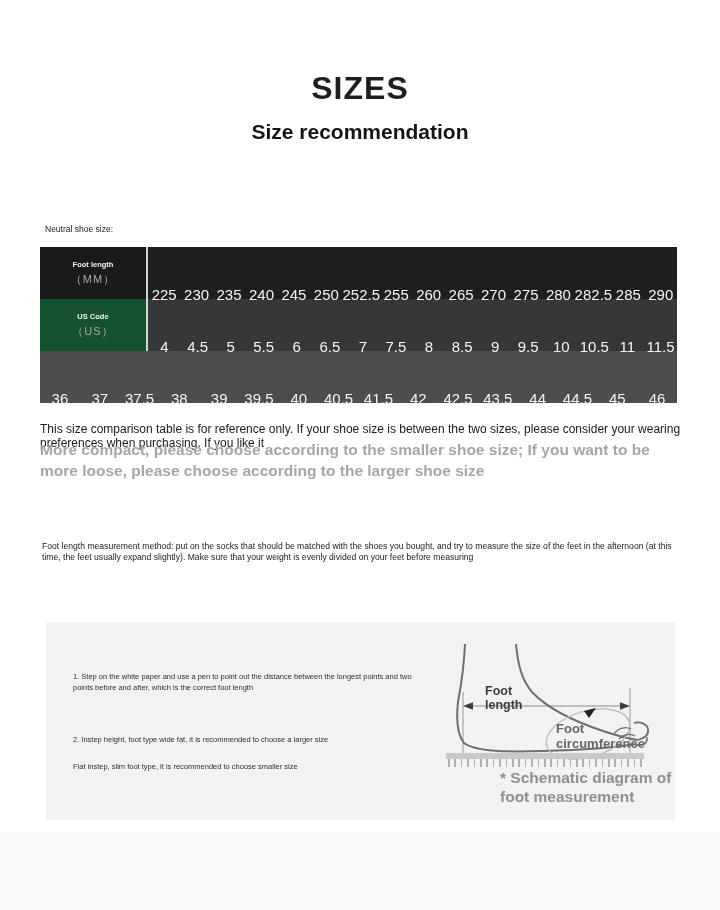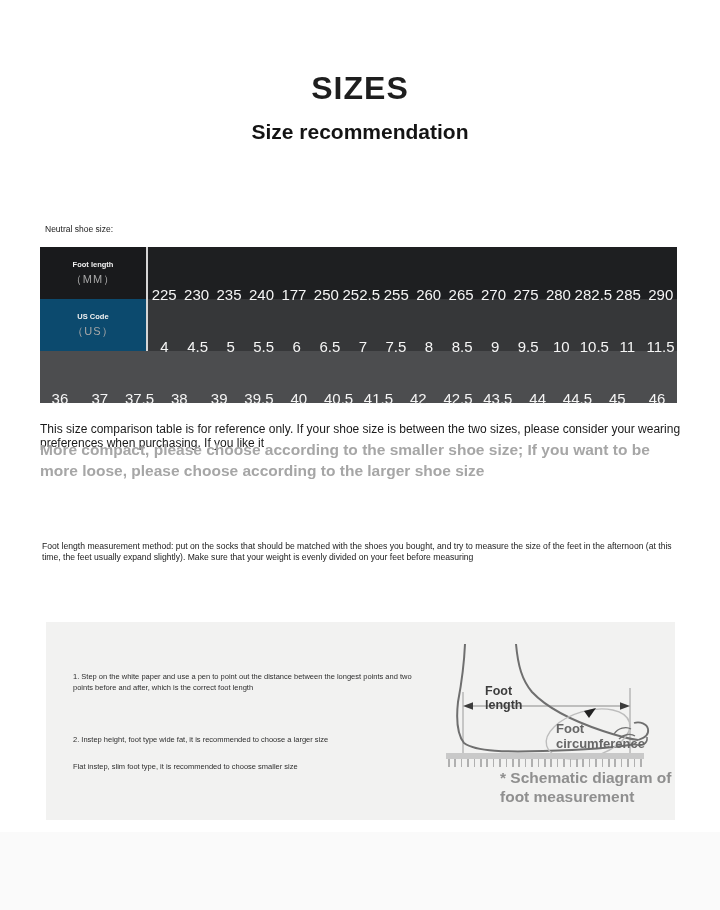--- a/index.html
+++ b/index.html
@@ -64,35 +64,35 @@
   <div class="size-table">
       <div class="trow" style="background: rgb(30, 31, 33);">
         <div class="hcell" style="background: rgb(25, 26, 28);">
           <div class="hlabel">Foot length</div>
           <div class="hunit" style="color: rgb(168, 168, 168);">（MM）</div>
         </div>
         <div class="vcell" style="color: rgb(245, 245, 245);">225</div>
         <div class="vcell" style="color: rgb(245, 245, 245);">230</div>
         <div class="vcell" style="color: rgb(245, 245, 245);">235</div>
         <div class="vcell" style="color: rgb(245, 245, 245);">240</div>
-        <div class="vcell" style="color: rgb(245, 245, 245);">177</div>
+        <div class="vcell" style="color: rgb(245, 245, 245);">245</div>
         <div class="vcell" style="color: rgb(245, 245, 245);">250</div>
         <div class="vcell" style="color: rgb(245, 245, 245);">252.5</div>
         <div class="vcell" style="color: rgb(245, 245, 245);">255</div>
         <div class="vcell" style="color: rgb(245, 245, 245);">260</div>
         <div class="vcell" style="color: rgb(245, 245, 245);">265</div>
         <div class="vcell" style="color: rgb(245, 245, 245);">270</div>
         <div class="vcell" style="color: rgb(245, 245, 245);">275</div>
         <div class="vcell" style="color: rgb(245, 245, 245);">280</div>
         <div class="vcell" style="color: rgb(245, 245, 245);">282.5</div>
         <div class="vcell" style="color: rgb(245, 245, 245);">285</div>
         <div class="vcell" style="color: rgb(245, 245, 245);">290</div>
       </div>
       <div class="trow" style="background: rgb(54, 55, 57);">
-        <div class="hcell" style="background: #0c4a6e; text-align: right;">
+        <div class="hcell" style="background: #14532d; text-align: right;">
           <div class="hlabel">US Code</div>
           <div class="hunit" style="color: rgb(168, 168, 168);">（US）</div>
         </div>
         <div class="vcell" style="color: rgb(245, 245, 245);">4</div>
         <div class="vcell" style="color: rgb(245, 245, 245);">4.5</div>
         <div class="vcell" style="color: rgb(245, 245, 245);">5</div>
         <div class="vcell" style="color: rgb(245, 245, 245);">5.5</div>
         <div class="vcell" style="color: rgb(245, 245, 245);">6</div>
         <div class="vcell" style="color: rgb(245, 245, 245);">6.5</div>
         <div class="vcell" style="color: rgb(245, 245, 245);">7</div>

